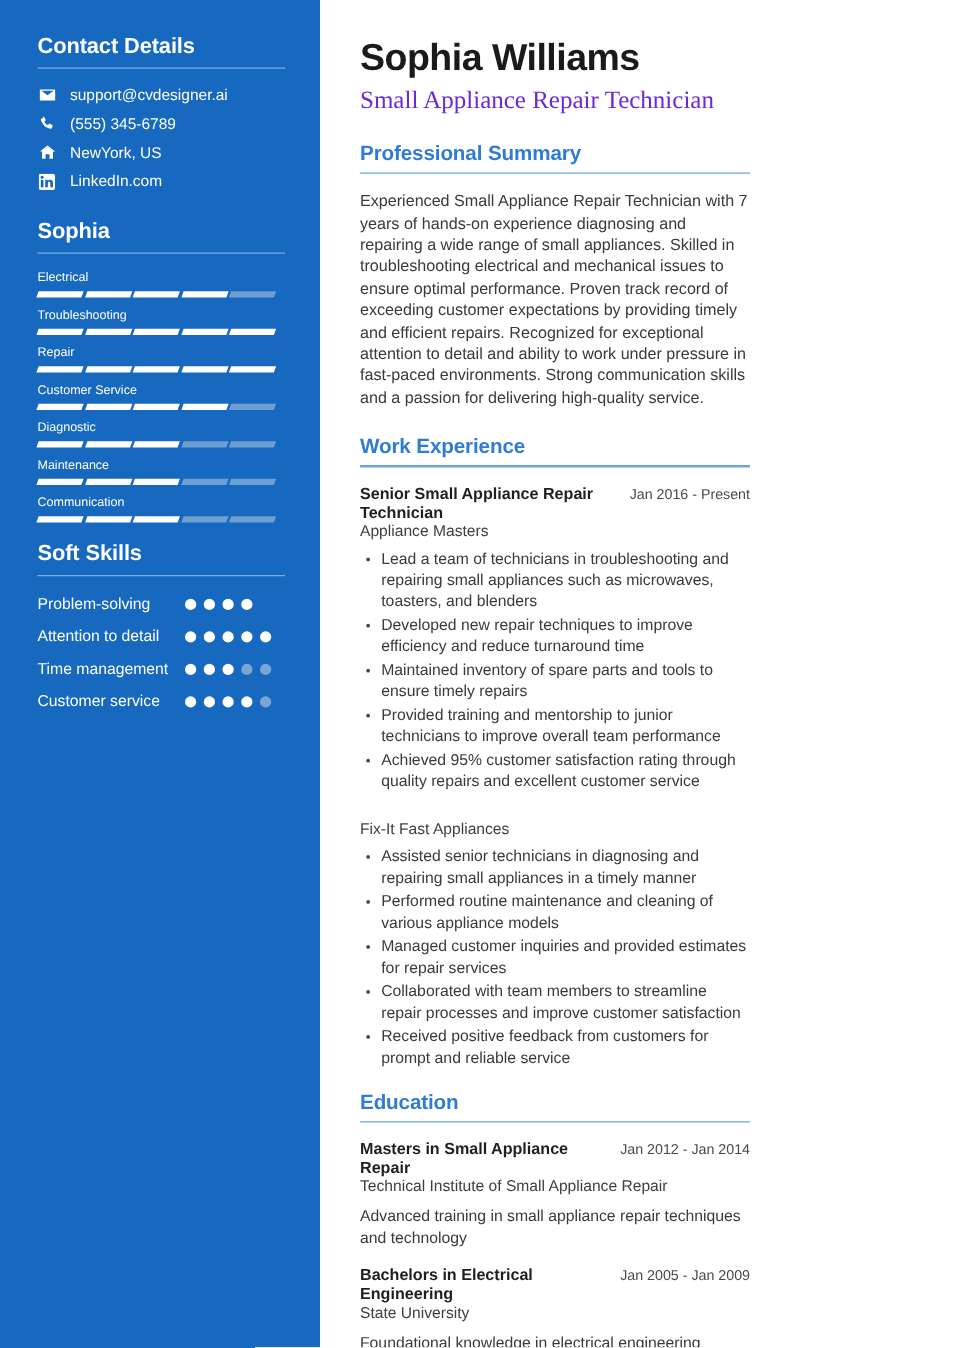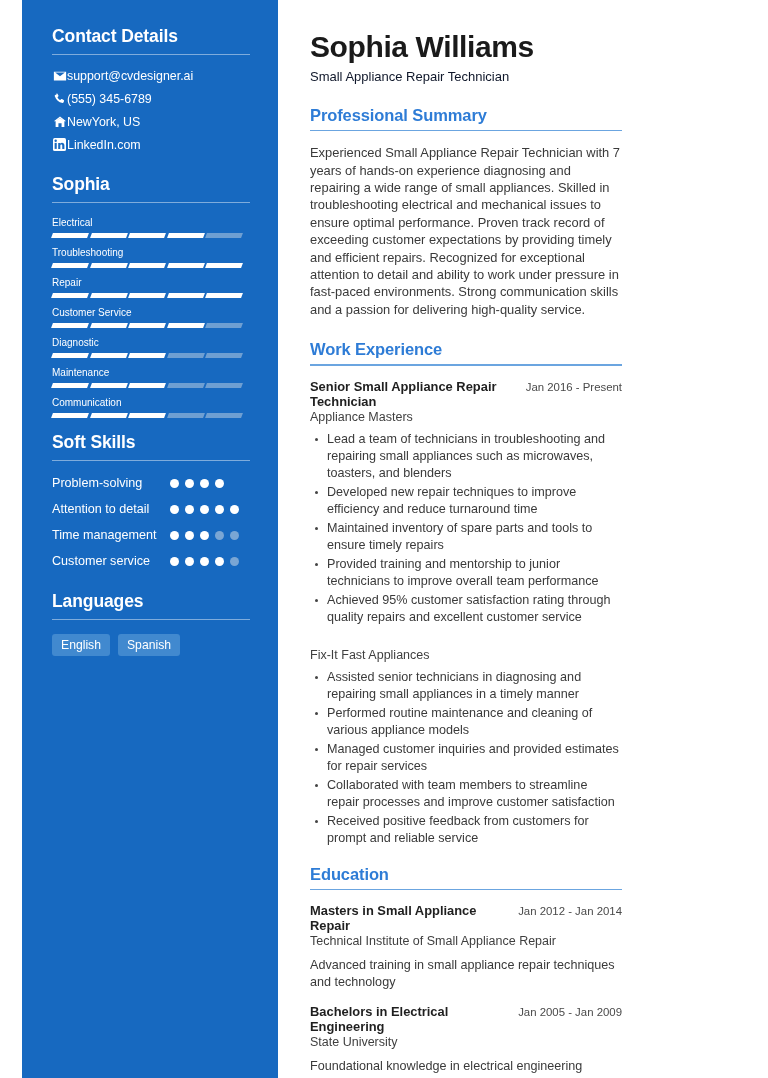--- a/index.html
+++ b/index.html
@@ -9,21 +9,20 @@
     font-family: "Liberation Sans", sans-serif;
     background: #ffffff;
   }
   .page {
     position: relative;
     width: 632px;
     height: 1078px;
     display: flex;
     background: #ffffff;
     overflow: hidden;
-    margin-left: 22px;
   }
 
   
   .sidebar {
     width: 256px;
     flex: 0 0 256px;
     background: #1769C0;
     color: #ffffff;
     padding: 26px 28px 0 30px;
   }
@@ -37,21 +36,22 @@
   }
   .side-rule {
     height: 1px;
     background: rgba(255,255,255,0.45);
     margin-bottom: 14px;
   }
 
   .contact-list { margin-bottom: 22px; }
   .contact-row {
     display: flex;
-    align-items: flex-start;
+    align-items: center;
+    gap: 11px;
     margin-bottom: 9px;
     font-size: 12.4px;
     color: #ffffff;
   }
   .contact-icon {
     width: 15px;
     flex: 0 0 15px;
     display: flex;
     align-items: center;
     justify-content: center;
@@ -121,24 +121,25 @@
     color: #333333;
   }
   .cand-name {
     font-size: 30px;
     font-weight: bold;
     color: #1a1a1a;
     letter-spacing: -0.4px;
     line-height: 1.12;
   }
   .cand-role {
-    font-size: 13px;
-    color: #0f172a;
+    font-size: 20px;
+    color: #6d28d9;
     margin-top: 5px;
     margin-bottom: 22px;
+    font-family: Liberation Serif, serif;
   }
 
   .sec-head {
     font-size: 16.5px;
     font-weight: bold;
     color: #2E7CD6;
     letter-spacing: -0.1px;
   }
   .sec-rule {
     height: 1.6px;
@@ -375,28 +376,20 @@
               <span class="dot on"></span>
               <span class="dot on"></span>
               <span class="dot on"></span>
               <span class="dot on"></span>
               <span class="dot"></span>
             </div>
           </div>
         </div>
     </div>
 
-    <div class="side-section" style="margin-top:16px">
-      <div class="side-title">Languages</div>
-      <div class="side-rule"></div>
-      <div class="lang-chips">
-          <span class="lang-chip">English</span>
-          <span class="lang-chip">Spanish</span>
-        </div>
-    </div>
 
   </aside>
 
   <main class="main">
 
     <h1 class="cand-name">Sophia Williams</h1>
     <div class="cand-role">Small Appliance Repair Technician</div>
 
     <section>
       <div class="sec-head">Professional Summary</div>

